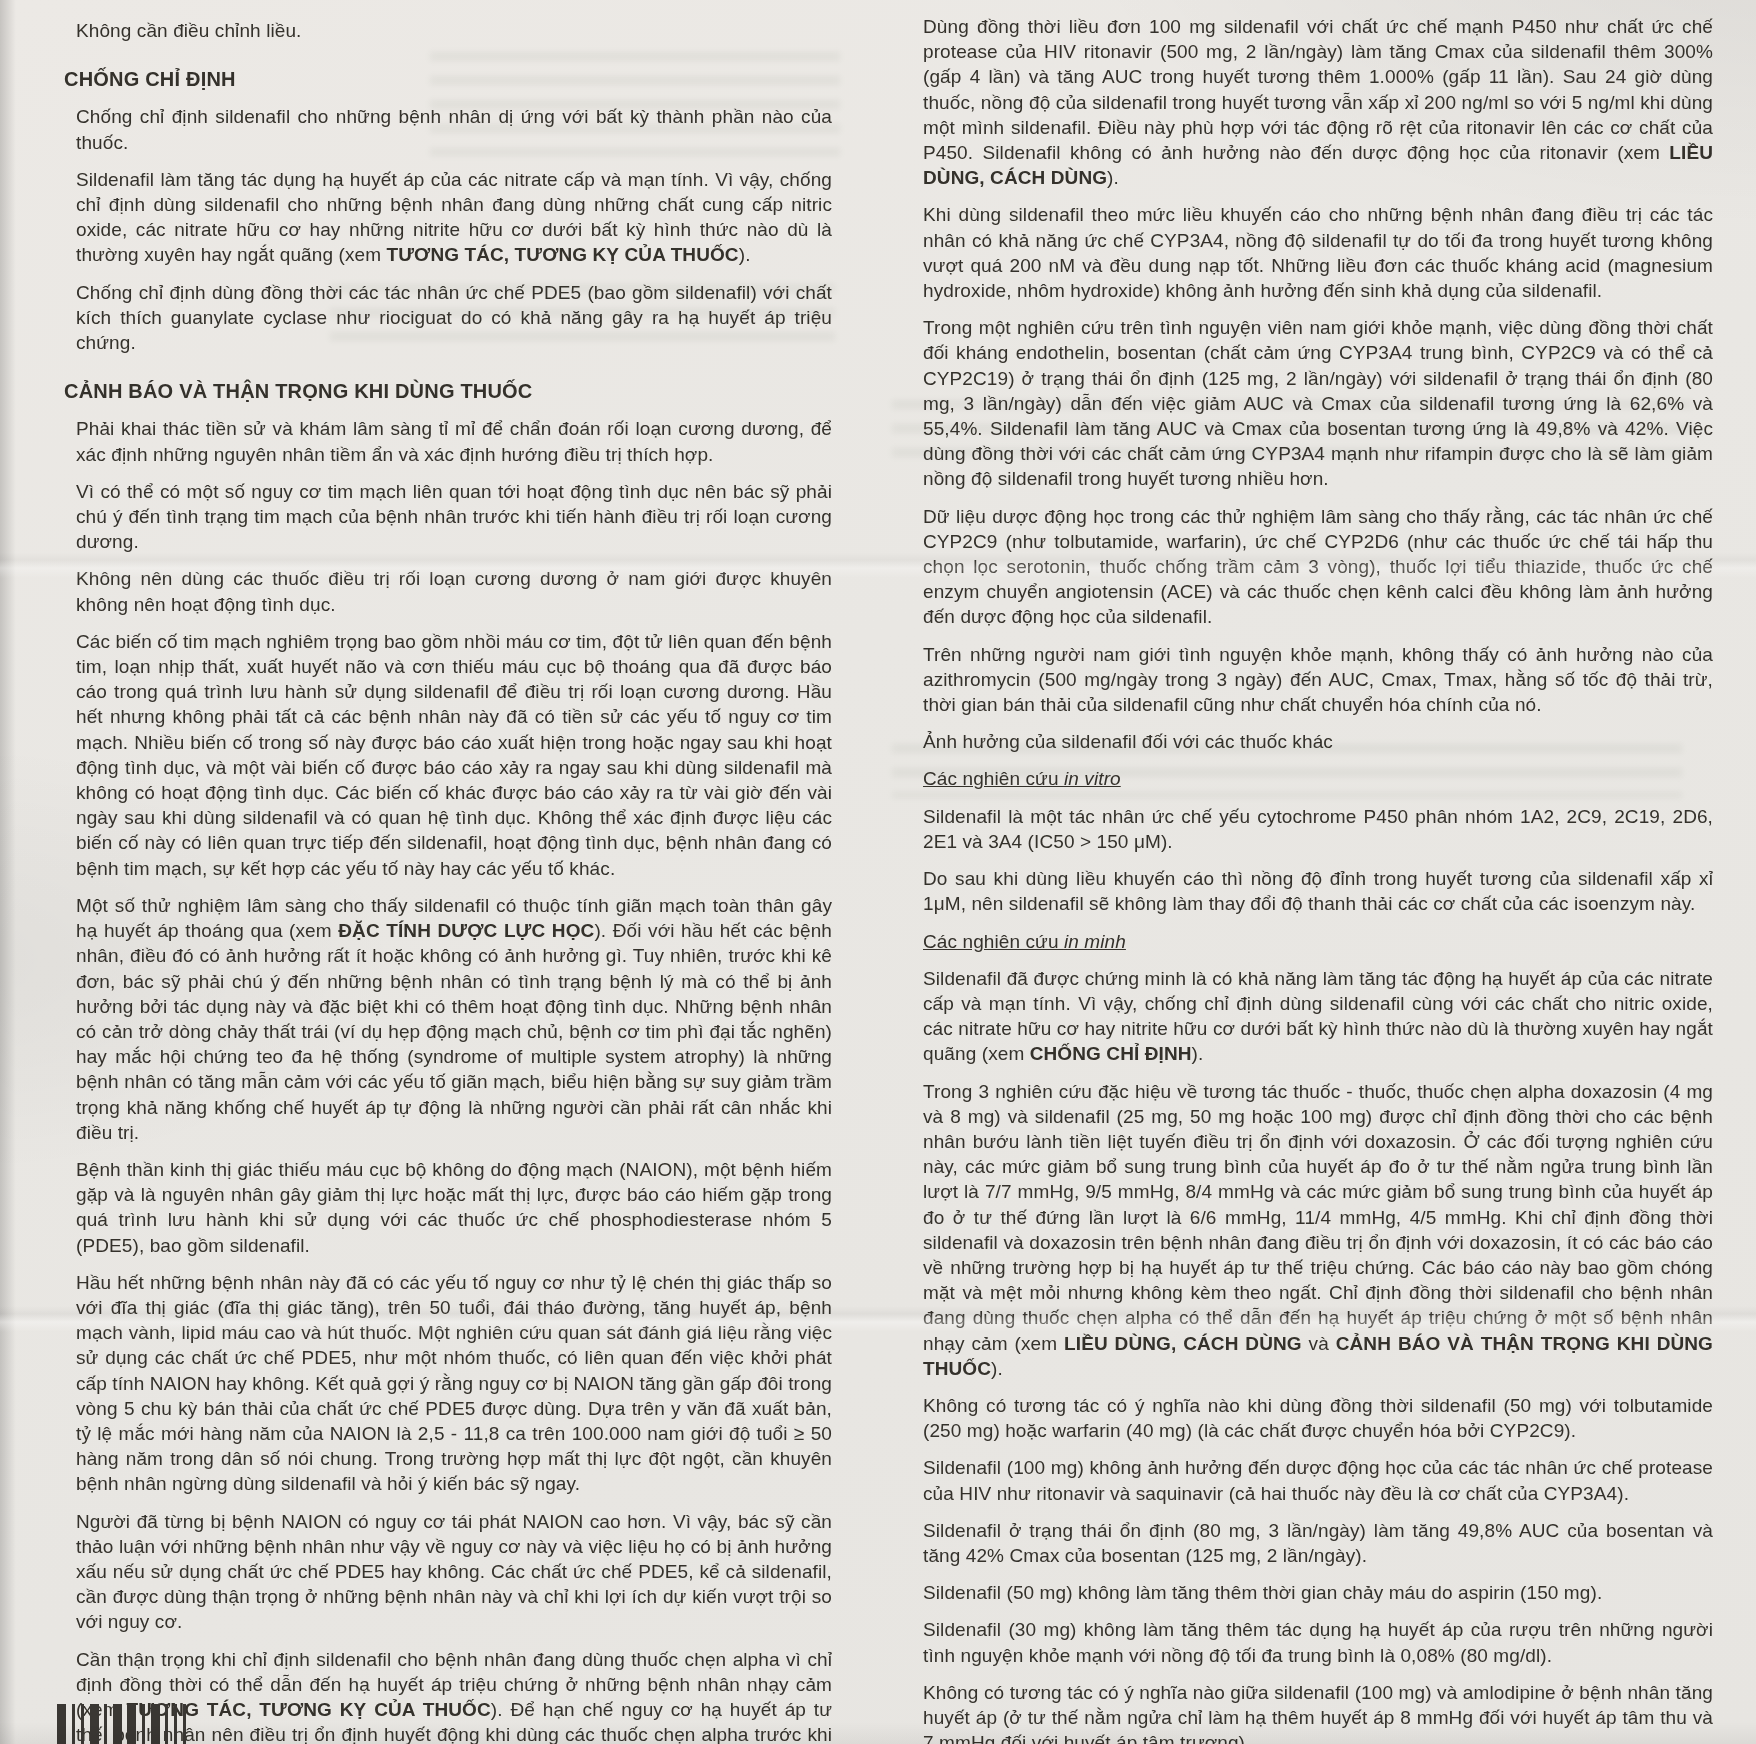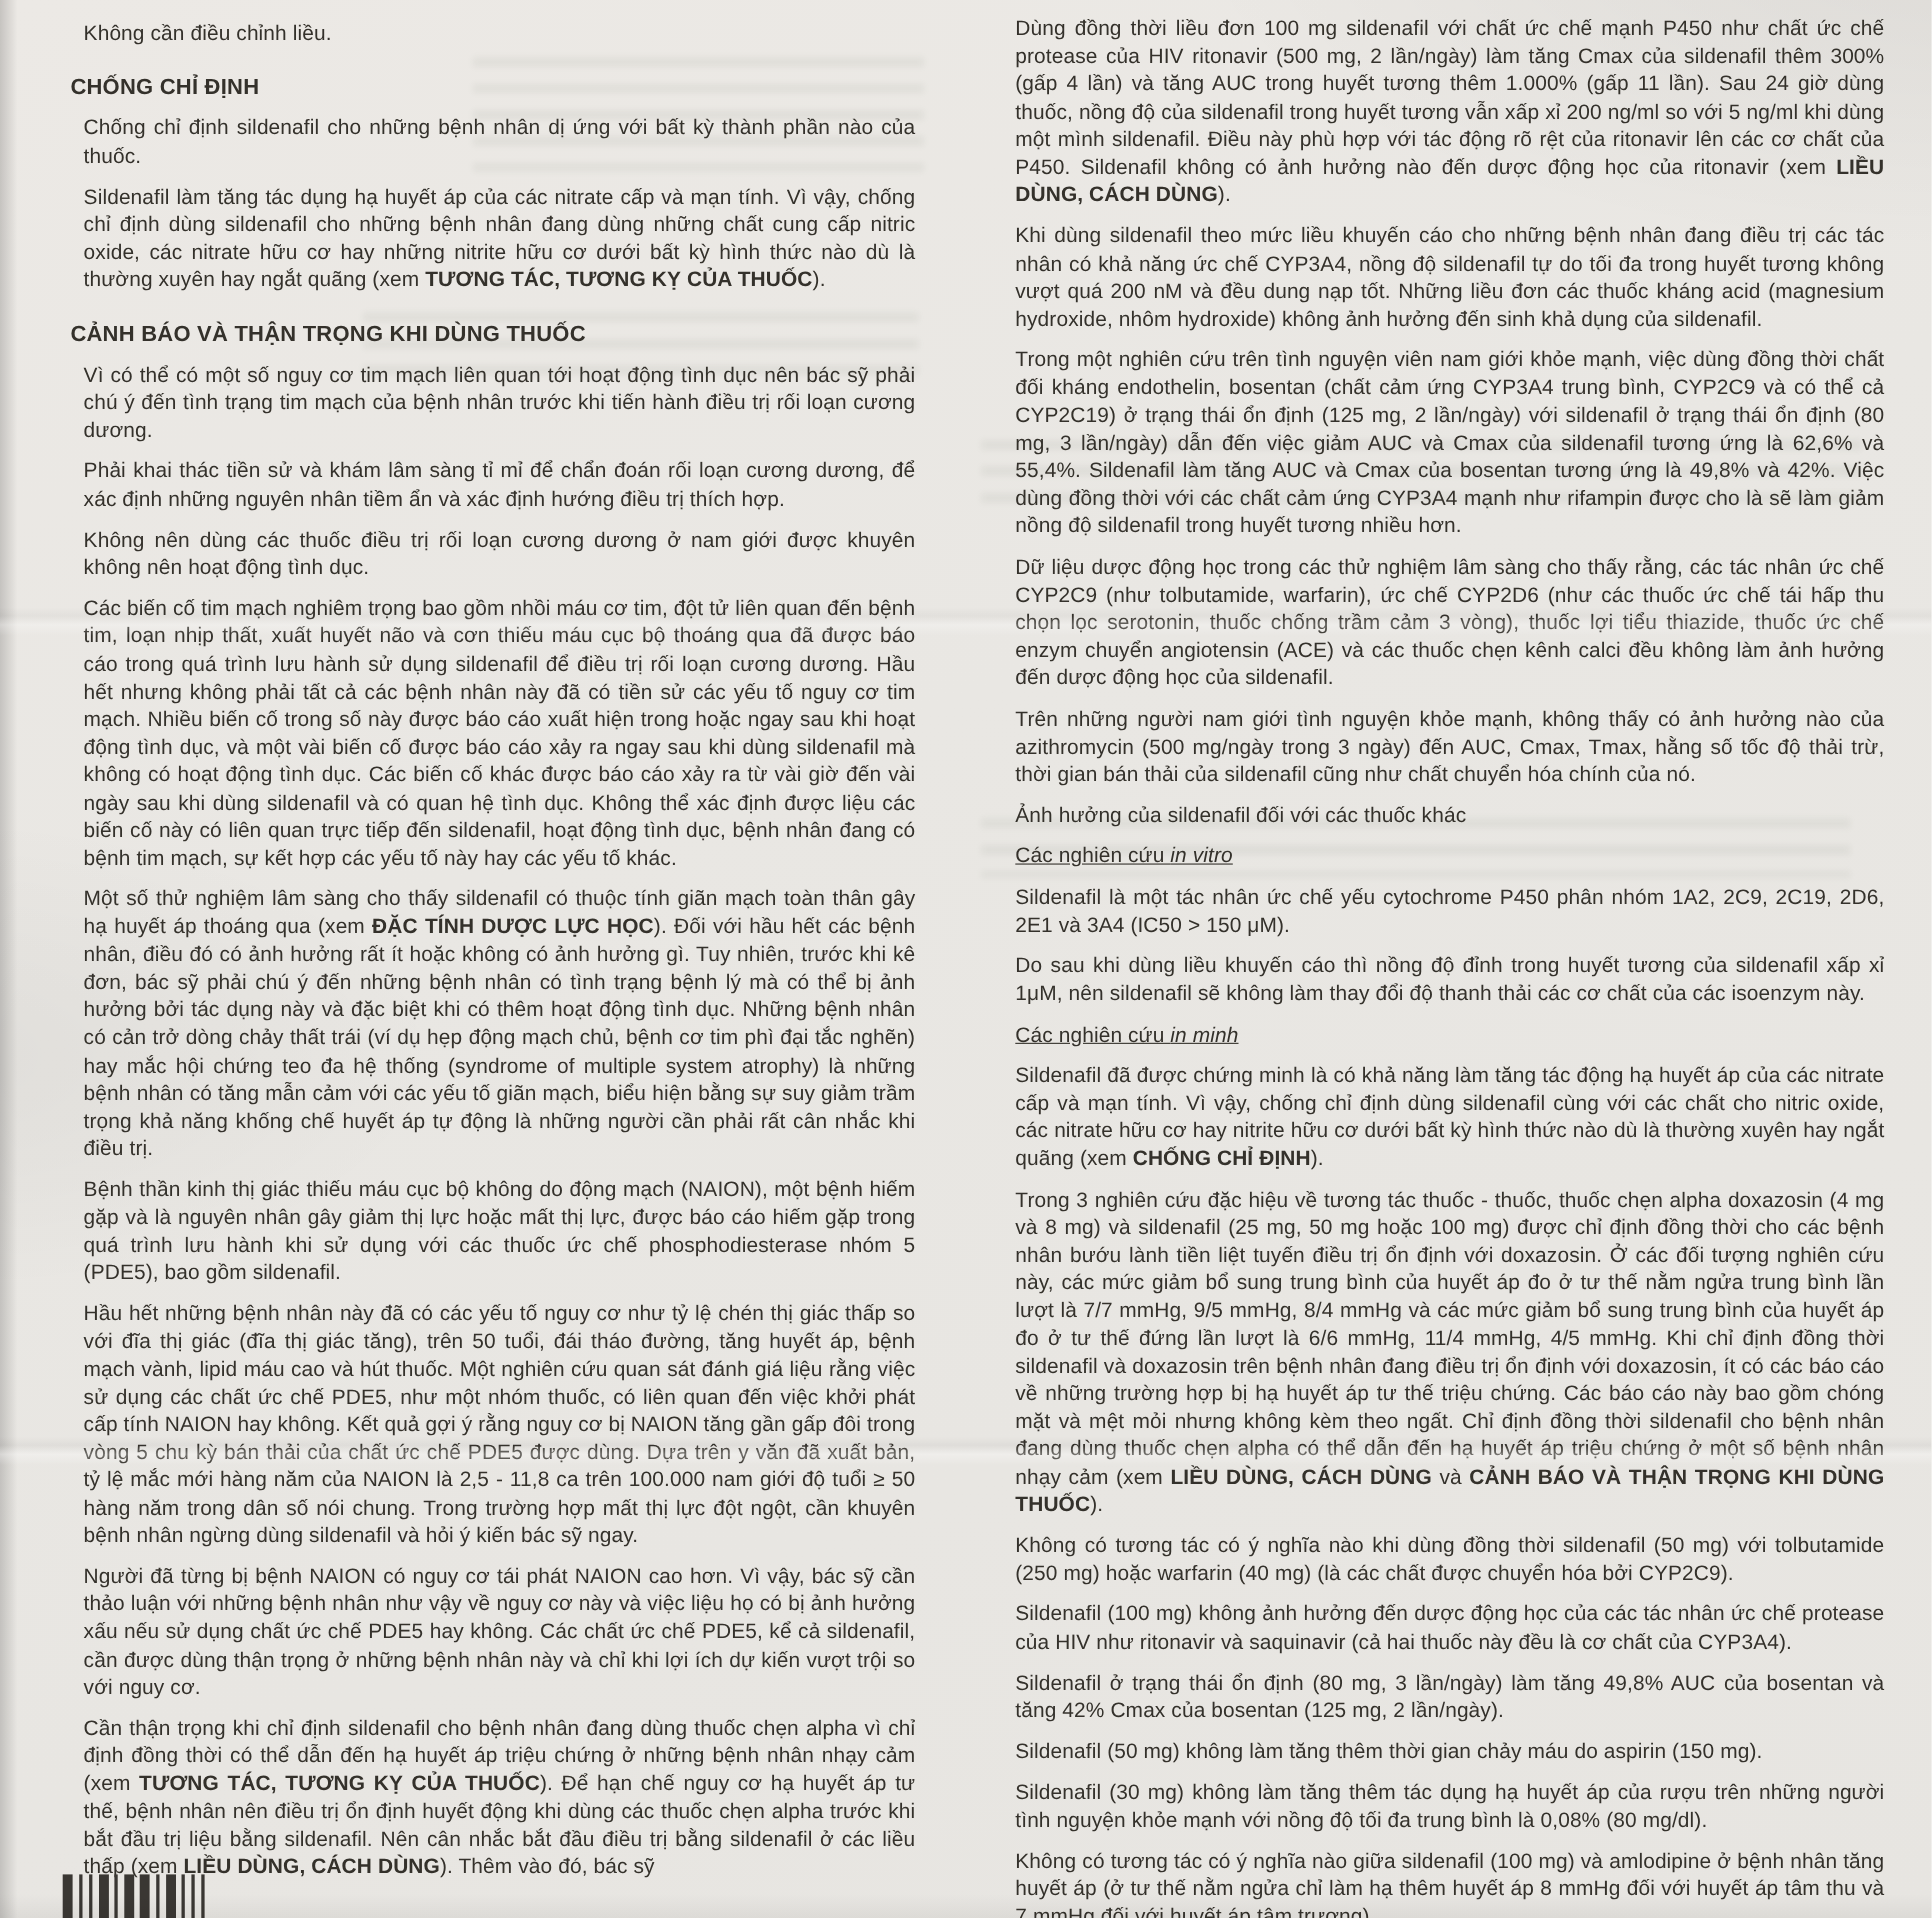--- a/index.html
+++ b/index.html
@@ -77,23 +77,24 @@
   <div class="ghost g1"></div>
   <div class="ghost g2"></div>
   <div class="ghost g3"></div>
   <div class="ghost g4"></div>
 
   <div class="col col-left">
       <p class="para"><span>Không cần điều chỉnh liều.</span></p>
       <p class="heading"><span>CHỐNG CHỈ ĐỊNH</span></p>
       <p class="para"><span>Chống chỉ định sildenafil cho những bệnh nhân dị ứng với bất kỳ thành phần nào của thuốc.</span></p>
       <p class="para"><span>Sildenafil làm tăng tác dụng hạ huyết áp của các nitrate cấp và mạn tính. Vì vậy, chống chỉ định dùng sildenafil cho những bệnh nhân đang dùng những chất cung cấp nitric oxide, các nitrate hữu cơ hay những nitrite hữu cơ dưới bất kỳ hình thức nào dù là thường xuyên hay ngắt quãng (xem </span><span class="b">TƯƠNG TÁC, TƯƠNG KỴ CỦA THUỐC</span><span>).</span></p>
+      <p class="para"><span>Chống chỉ định dùng đồng thời các tác nhân ức chế PDE5 (bao gồm sildenafil) với chất kích thích guanylate cyclase như riociguat do có khả năng gây ra hạ huyết áp triệu chứng.</span></p>
       <p class="heading"><span>CẢNH BÁO VÀ THẬN TRỌNG KHI DÙNG THUỐC</span></p>
+      <p class="para"><span>Phải khai thác tiền sử và khám lâm sàng tỉ mỉ để chẩn đoán rối loạn cương dương, để xác định những nguyên nhân tiềm ẩn và xác định hướng điều trị thích hợp.</span></p>
       <p class="para"><span>Vì có thể có một số nguy cơ tim mạch liên quan tới hoạt động tình dục nên bác sỹ phải chú ý đến tình trạng tim mạch của bệnh nhân trước khi tiến hành điều trị rối loạn cương dương.</span></p>
-      <p class="para"><span>Phải khai thác tiền sử và khám lâm sàng tỉ mỉ để chẩn đoán rối loạn cương dương, để xác định những nguyên nhân tiềm ẩn và xác định hướng điều trị thích hợp.</span></p>
       <p class="para"><span>Không nên dùng các thuốc điều trị rối loạn cương dương ở nam giới được khuyên không nên hoạt động tình dục.</span></p>
       <p class="para"><span>Các biến cố tim mạch nghiêm trọng bao gồm nhồi máu cơ tim, đột tử liên quan đến bệnh tim, loạn nhịp thất, xuất huyết não và cơn thiếu máu cục bộ thoáng qua đã được báo cáo trong quá trình lưu hành sử dụng sildenafil để điều trị rối loạn cương dương. Hầu hết nhưng không phải tất cả các bệnh nhân này đã có tiền sử các yếu tố nguy cơ tim mạch. Nhiều biến cố trong số này được báo cáo xuất hiện trong hoặc ngay sau khi hoạt động tình dục, và một vài biến cố được báo cáo xảy ra ngay sau khi dùng sildenafil mà không có hoạt động tình dục. Các biến cố khác được báo cáo xảy ra từ vài giờ đến vài ngày sau khi dùng sildenafil và có quan hệ tình dục. Không thể xác định được liệu các biến cố này có liên quan trực tiếp đến sildenafil, hoạt động tình dục, bệnh nhân đang có bệnh tim mạch, sự kết hợp các yếu tố này hay các yếu tố khác.</span></p>
       <p class="para"><span>Một số thử nghiệm lâm sàng cho thấy sildenafil có thuộc tính giãn mạch toàn thân gây hạ huyết áp thoáng qua (xem </span><span class="b">ĐẶC TÍNH DƯỢC LỰC HỌC</span><span>). Đối với hầu hết các bệnh nhân, điều đó có ảnh hưởng rất ít hoặc không có ảnh hưởng gì. Tuy nhiên, trước khi kê đơn, bác sỹ phải chú ý đến những bệnh nhân có tình trạng bệnh lý mà có thể bị ảnh hưởng bởi tác dụng này và đặc biệt khi có thêm hoạt động tình dục. Những bệnh nhân có cản trở dòng chảy thất trái (ví dụ hẹp động mạch chủ, bệnh cơ tim phì đại tắc nghẽn) hay mắc hội chứng teo đa hệ thống (syndrome of multiple system atrophy) là những bệnh nhân có tăng mẫn cảm với các yếu tố giãn mạch, biểu hiện bằng sự suy giảm trầm trọng khả năng khống chế huyết áp tự động là những người cần phải rất cân nhắc khi điều trị.</span></p>
       <p class="para"><span>Bệnh thần kinh thị giác thiếu máu cục bộ không do động mạch (NAION), một bệnh hiếm gặp và là nguyên nhân gây giảm thị lực hoặc mất thị lực, được báo cáo hiếm gặp trong quá trình lưu hành khi sử dụng với các thuốc ức chế phosphodiesterase nhóm 5 (PDE5), bao gồm sildenafil.</span></p>
       <p class="para"><span>Hầu hết những bệnh nhân này đã có các yếu tố nguy cơ như tỷ lệ chén thị giác thấp so với đĩa thị giác (đĩa thị giác tăng), trên 50 tuổi, đái tháo đường, tăng huyết áp, bệnh mạch vành, lipid máu cao và hút thuốc. Một nghiên cứu quan sát đánh giá liệu rằng việc sử dụng các chất ức chế PDE5, như một nhóm thuốc, có liên quan đến việc khởi phát cấp tính NAION hay không. Kết quả gợi ý rằng nguy cơ bị NAION tăng gần gấp đôi trong vòng 5 chu kỳ bán thải của chất ức chế PDE5 được dùng. Dựa trên y văn đã xuất bản, tỷ lệ mắc mới hàng năm của NAION là 2,5 - 11,8 ca trên 100.000 nam giới độ tuổi ≥ 50 hàng năm trong dân số nói chung. Trong trường hợp mất thị lực đột ngột, cần khuyên bệnh nhân ngừng dùng sildenafil và hỏi ý kiến bác sỹ ngay.</span></p>
       <p class="para"><span>Người đã từng bị bệnh NAION có nguy cơ tái phát NAION cao hơn. Vì vậy, bác sỹ cần thảo luận với những bệnh nhân như vậy về nguy cơ này và việc liệu họ có bị ảnh hưởng xấu nếu sử dụng chất ức chế PDE5 hay không. Các chất ức chế PDE5, kể cả sildenafil, cần được dùng thận trọng ở những bệnh nhân này và chỉ khi lợi ích dự kiến vượt trội so với nguy cơ.</span></p>
       <p class="para"><span>Cần thận trọng khi chỉ định sildenafil cho bệnh nhân đang dùng thuốc chẹn alpha vì chỉ định đồng thời có thể dẫn đến hạ huyết áp triệu chứng ở những bệnh nhân nhạy cảm (xem </span><span class="b">TƯƠNG TÁC, TƯƠNG KỴ CỦA THUỐC</span><span>). Để hạn chế nguy cơ hạ huyết áp tư thế, bệnh nhân nên điều trị ổn định huyết động khi dùng các thuốc chẹn alpha trước khi bắt đầu trị liệu bằng sildenafil. Nên cân nhắc bắt đầu điều trị bằng sildenafil ở các liều thấp (xem </span><span class="b">LIỀU DÙNG, CÁCH DÙNG</span><span>). Thêm vào đó, bác sỹ</span></p>
     </div>
   <div class="col col-right">
       <p class="para"><span>Dùng đồng thời liều đơn 100 mg sildenafil với chất ức chế mạnh P450 như chất ức chế protease của HIV ritonavir (500 mg, 2 lần/ngày) làm tăng Cmax của sildenafil thêm 300% (gấp 4 lần) và tăng AUC trong huyết tương thêm 1.000% (gấp 11 lần). Sau 24 giờ dùng thuốc, nồng độ của sildenafil trong huyết tương vẫn xấp xỉ 200 ng/ml so với 5 ng/ml khi dùng một mình sildenafil. Điều này phù hợp với tác động rõ rệt của ritonavir lên các cơ chất của P450. Sildenafil không có ảnh hưởng nào đến dược động học của ritonavir (xem </span><span class="b">LIỀU DÙNG, CÁCH DÙNG</span><span>).</span></p>

